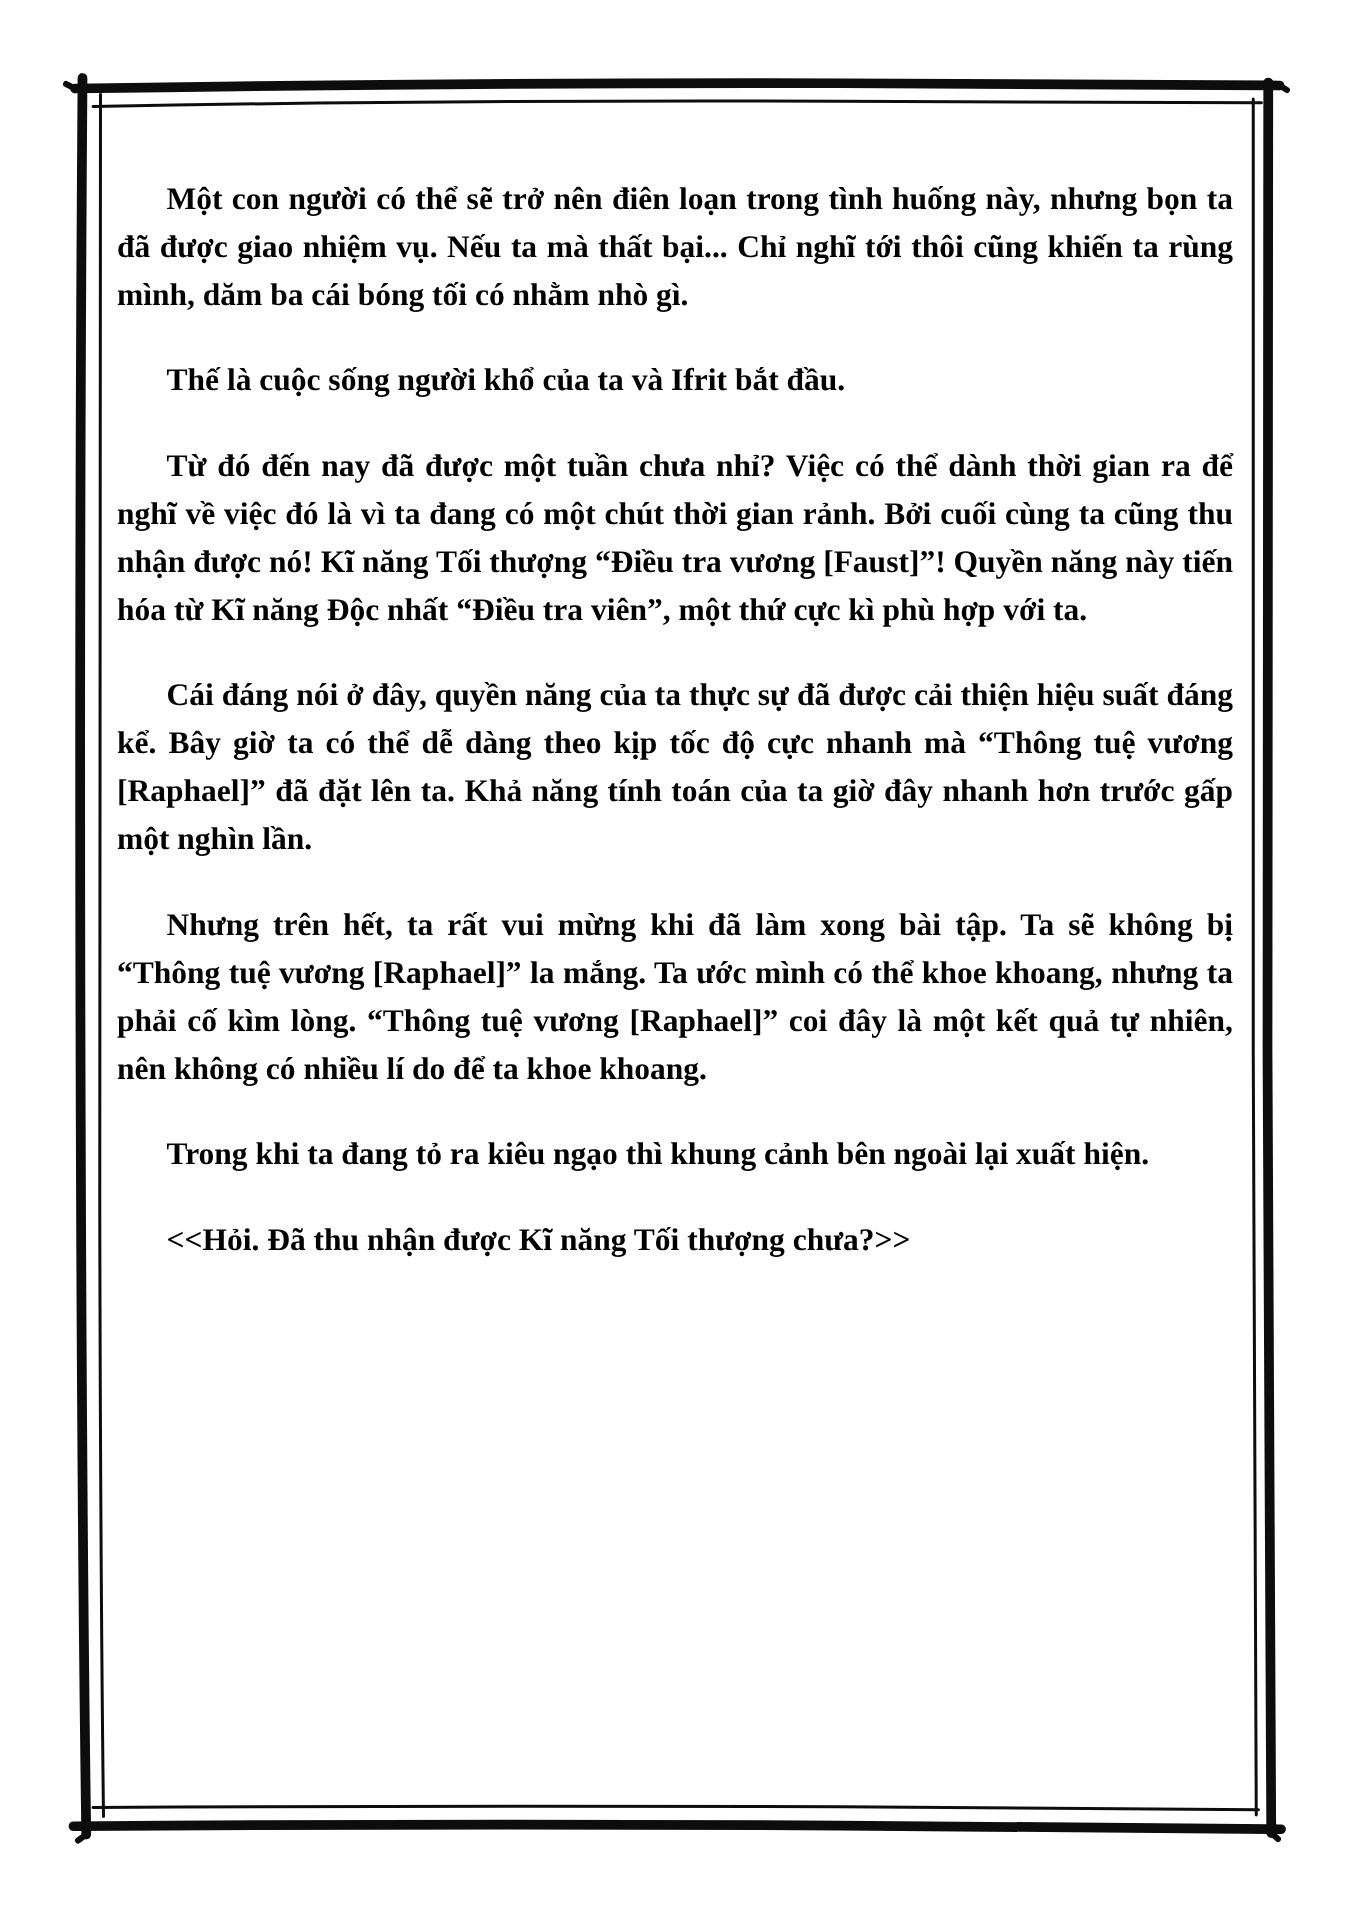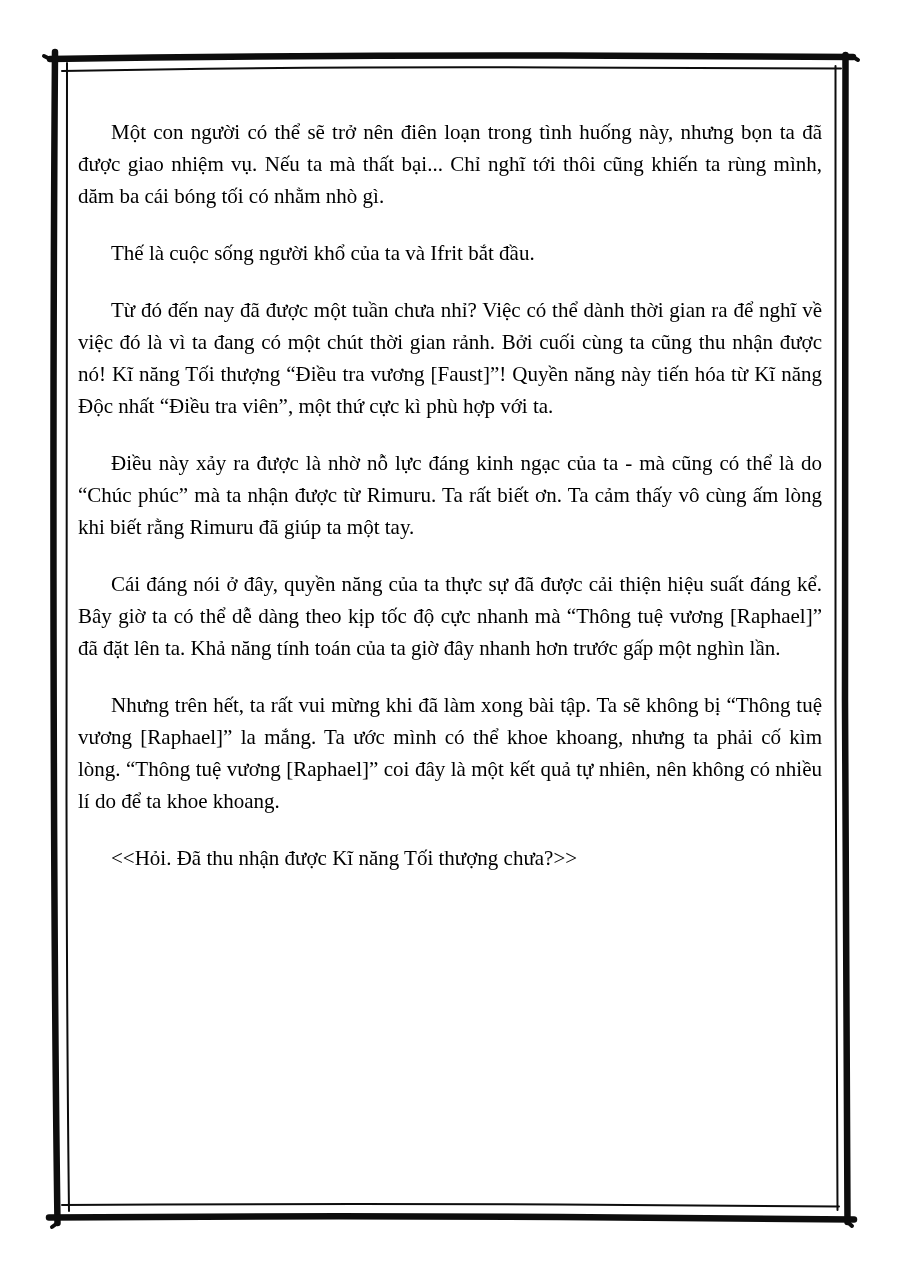--- a/index.html
+++ b/index.html
@@ -35,21 +35,21 @@
     text-justify: inter-word;
   }
   #text-body p {
     margin: 0 0 25px 0;
     text-indent: 33px;
   }
 </style>
 </head>
 <body>
 
-<div id="page" style="background: rgb(255, 255, 255);">
+<div id="page" style="background: rgb(255, 255, 255); font-weight: bold;">
 
   <svg id="frame-svg" viewBox="0 0 900 1273" xmlns="http://www.w3.org/2000/svg">
     <g fill="none" stroke="#0d0d0d" stroke-linecap="round">
 
       <g stroke-width="6.5">
         <path d="M 50 59 Q 300 55 560 55.5 Q 740 56 853 57"></path>
         <path d="M 55 52 Q 52.5 400 54 800 Q 55 1050 57.5 1223"></path>
         <path d="M 845.5 55 Q 844 350 845 700 Q 846 1000 847.5 1222"></path>
         <path d="M 49 1217.5 Q 300 1215.5 560 1217 Q 760 1218.5 854 1219.5"></path>
       </g>
@@ -67,19 +67,19 @@
         <path d="M 57.5 1223 L 52 1227"></path>
         <path d="M 847.5 1222 L 852 1226"></path>
       </g>
     </g>
   </svg>
 
   <div id="text-body" style="color: rgb(0, 0, 0);">
       <p>Một con người có thể sẽ trở nên điên loạn trong tình huống này, nhưng bọn ta đã được giao nhiệm vụ. Nếu ta mà thất bại... Chỉ nghĩ tới thôi cũng khiến ta rùng mình, dăm ba cái bóng tối có nhằm nhò gì.</p>
       <p>Thế là cuộc sống người khổ của ta và Ifrit bắt đầu.</p>
       <p>Từ đó đến nay đã được một tuần chưa nhỉ? Việc có thể dành thời gian ra để nghĩ về việc đó là vì ta đang có một chút thời gian rảnh. Bởi cuối cùng ta cũng thu nhận được nó! Kĩ năng Tối thượng “Điều tra vương [Faust]”! Quyền năng này tiến hóa từ Kĩ năng Độc nhất “Điều tra viên”, một thứ cực kì phù hợp với ta.</p>
-      <p>Điều này xảy ra được là nhờ nỗ lực đáng kinh ngạc của ta - mà cũng có thể là do “Chúc phúc” mà ta nhận được từ Rimuru. Ta rất biết ơn. Ta cảm thấy vô cùng ấm lòng khi biết rằng Rimuru đã giúp ta một tay.</p>
       <p>Cái đáng nói ở đây, quyền năng của ta thực sự đã được cải thiện hiệu suất đáng kể. Bây giờ ta có thể dễ dàng theo kịp tốc độ cực nhanh mà “Thông tuệ vương [Raphael]” đã đặt lên ta. Khả năng tính toán của ta giờ đây nhanh hơn trước gấp một nghìn lần.</p>
       <p>Nhưng trên hết, ta rất vui mừng khi đã làm xong bài tập. Ta sẽ không bị “Thông tuệ vương [Raphael]” la mắng. Ta ước mình có thể khoe khoang, nhưng ta phải cố kìm lòng. “Thông tuệ vương [Raphael]” coi đây là một kết quả tự nhiên, nên không có nhiều lí do để ta khoe khoang.</p>
+      <p>Trong khi ta đang tỏ ra kiêu ngạo thì khung cảnh bên ngoài lại xuất hiện.</p>
       <p>&lt;&lt;Hỏi. Đã thu nhận được Kĩ năng Tối thượng chưa?&gt;&gt;</p>
     </div>
 
 </div>
 
 </body></html>

